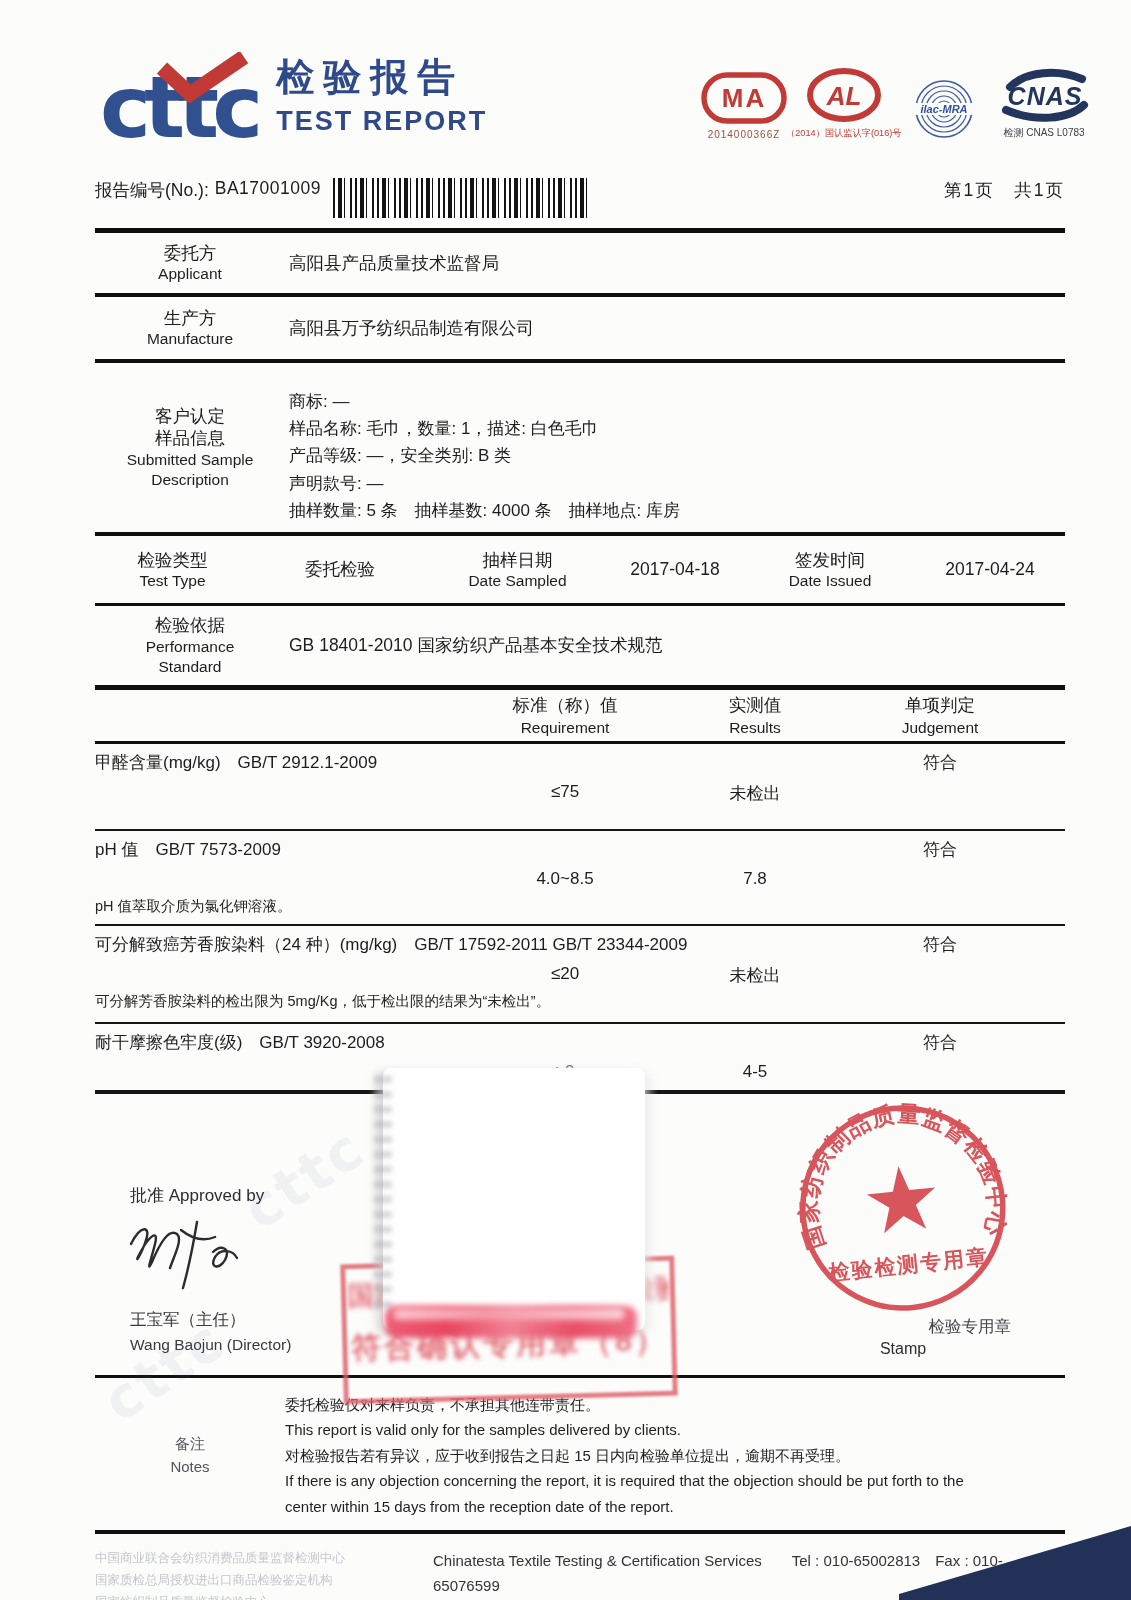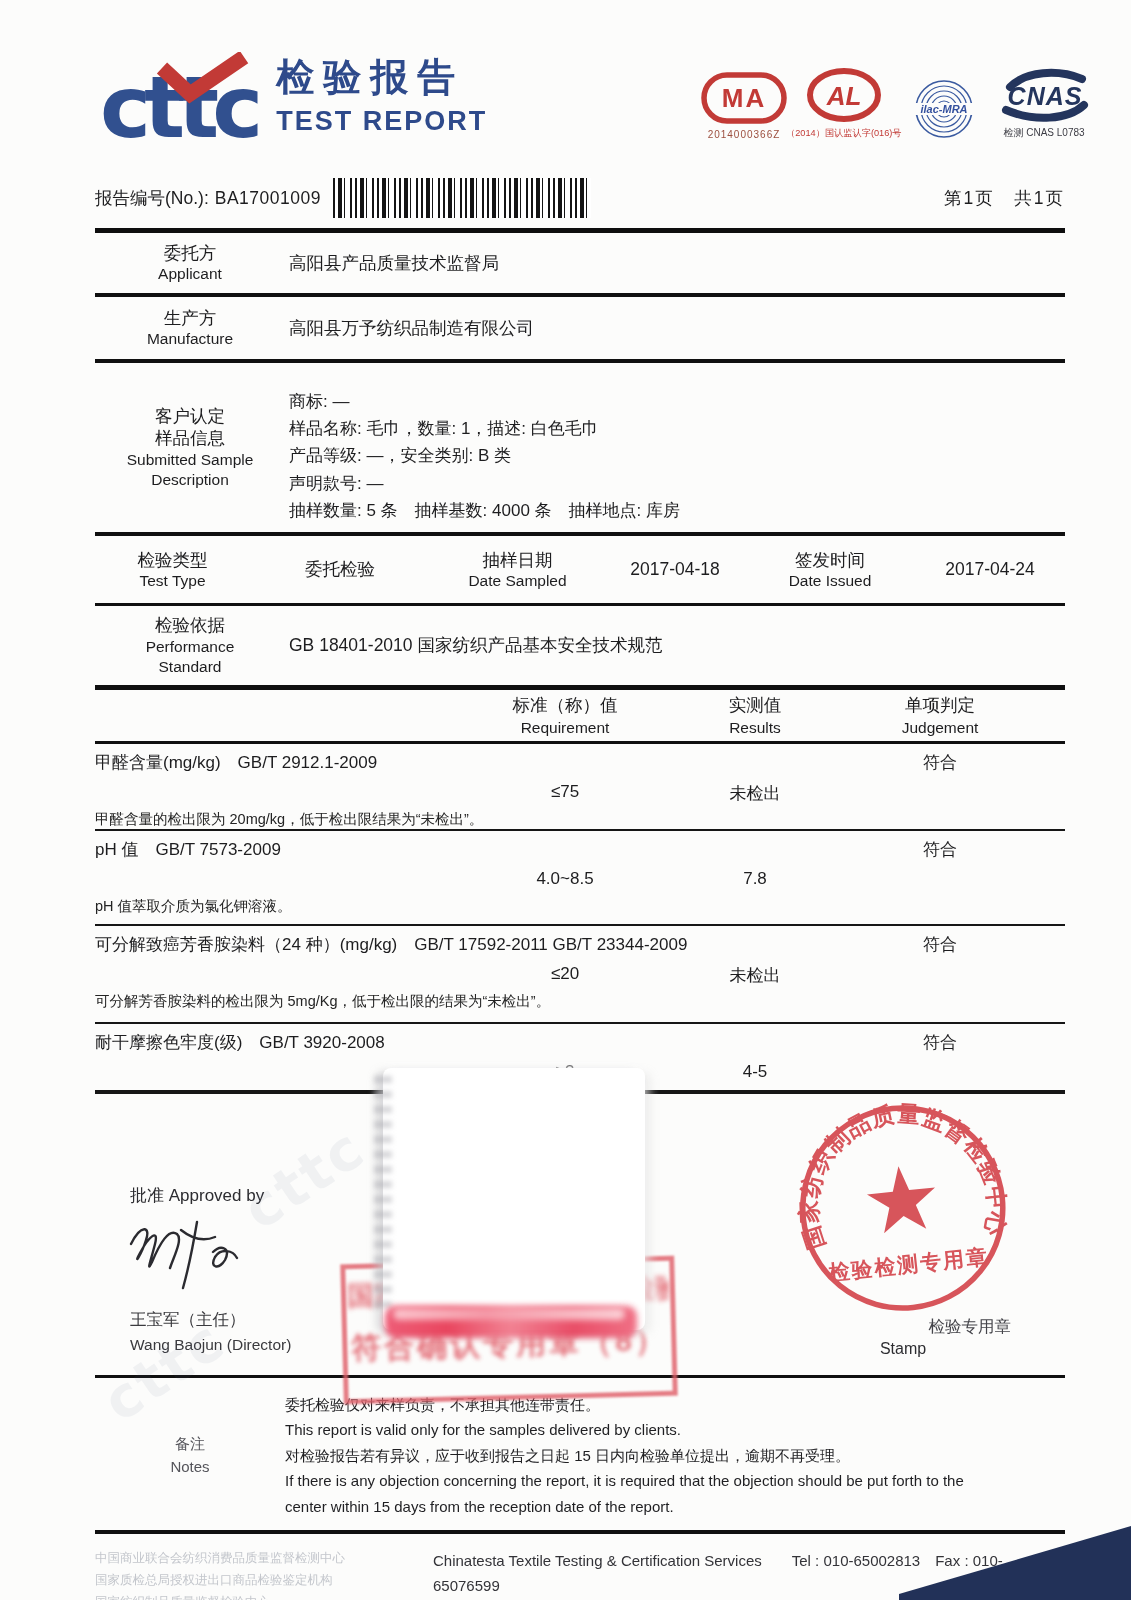--- a/index.html
+++ b/index.html
@@ -18,21 +18,21 @@
   .t-cn { font-size:38px; font-weight:bold; color:#2e4a8b; letter-spacing:9px; white-space:nowrap; }
   .t-en { font-size:27px; font-weight:bold; color:#2e4a8b; letter-spacing:2px; margin-top:3px; white-space:nowrap; }
   .marks { display:flex; gap:2px; align-items:flex-end; margin-top:16px; }
   .mark { display:flex; flex-direction:column; align-items:center; width:98px; }
   .mark .cap { font-size:10px; margin-top:4px; white-space:nowrap; }
   .cap-cma { color:#9c4f3f; letter-spacing:1px; }
   .cap-al  { color:#c23a36; transform:scale(.92); }
   .cap-cnas{ color:#3c3c44; }
 
   
-  .repline { display:flex; align-items:center; margin:20px 66px 0 95px; font-size:17.5px;
+  .repline { display:flex; align-items:flex-start; margin:20px 66px 0 95px; font-size:17.5px;
              border-bottom:5px solid #0e0e0e; padding-bottom:10px; }
   .rep-label { white-space:nowrap; }
   .rep-no { margin-left:6px; letter-spacing:.5px; }
   .barcode { width:258px; height:40px; margin-left:12px;
     background:repeating-linear-gradient(90deg,#141414 0 2px,#fff 2px 5px,#141414 5px 9px,#fff 9px 11px,#141414 11px 12px,#fff 12px 17px,#141414 17px 19px,#fff 19px 22px); }
   .pageinfo { margin-left:auto; letter-spacing:2px; }
 
   
   .inforow { display:flex; align-items:center; margin:0 66px 0 95px; border-bottom:4px solid #101010; }
   .lblcol { width:190px; text-align:center; line-height:1.3; flex:none; }
@@ -257,21 +257,20 @@
 
   <div class="res-row res-row-1">
     <div class="rr-line1">
       <span>甲醛含量(mg/kg)　GB/T 2912.1-2009</span>
       <span class="rr-judge">符合</span>
     </div>
     <div class="rr-line2">
       <span class="rr-req">≤75</span>
       <span class="rr-res">未检出</span>
     </div>
-    <div class="rr-note">甲醛含量的检出限为 20mg/kg，低于检出限结果为“未检出”。</div>
   </div>
 
   <div class="res-row res-row-2">
     <div class="rr-line1">
       <span>pH 值　GB/T 7573-2009</span>
       <span class="rr-judge">符合</span>
     </div>
     <div class="rr-line2">
       <span class="rr-req">4.0~8.5</span>
       <span class="rr-res">7.8</span>

